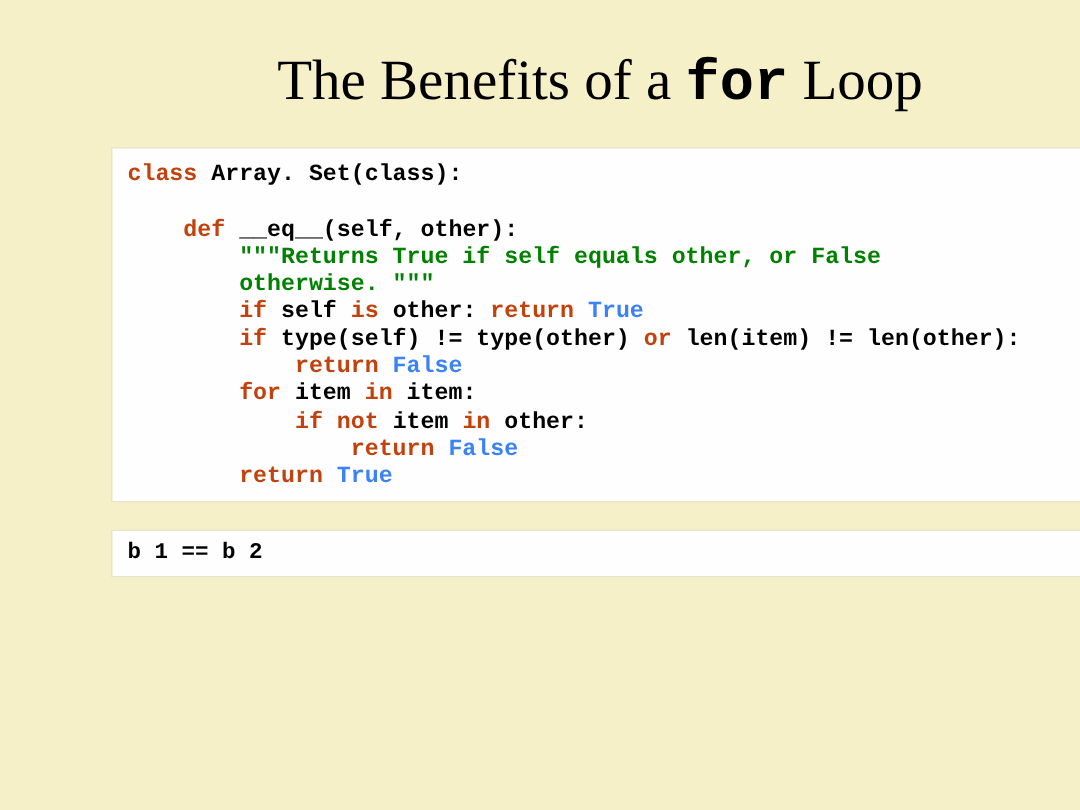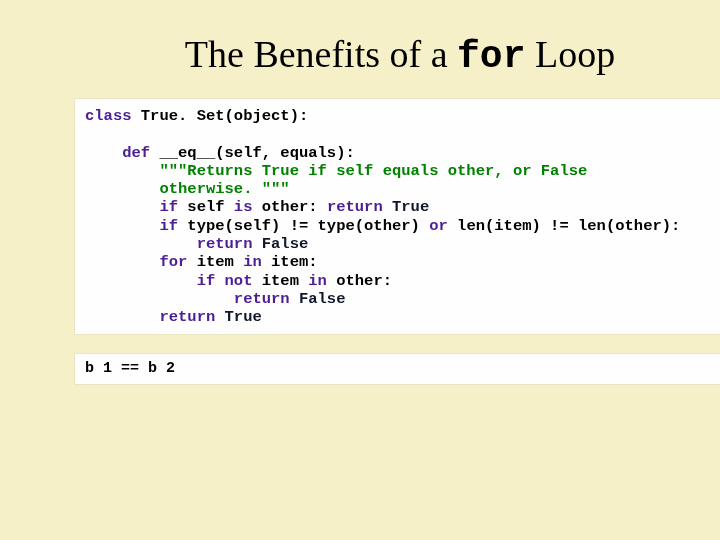--- a/index.html
+++ b/index.html
@@ -37,23 +37,23 @@
     border: 1px solid #e8e4c4;
     padding: 8px 10px;
     margin: 0 0 18px 0;
     font-family: "Courier New", Courier, monospace;
     font-size: 15.5px;
     line-height: 1.18;
     white-space: pre;
     font-weight: bold;
     color: #000;
   }
-  .codebox .kw    { color: #4c1d95; }
+  .codebox .kw    { color: #c2410c; }
   .codebox .docg  { color: #008200; }
-  .codebox .lit   { color: #0f172a; }
+  .codebox .lit   { color: #3b82f6; }
   .note {
     font-size: 24px;
     margin: 22px 0 18px 6px;
   }
   .note .mono {
     font-family: "Courier New", Courier, monospace;
     font-weight: bold;
   }
   .codebox.small {
     font-size: 15px;
@@ -61,23 +61,23 @@
     margin: 0;
   }
 </style>
 </head>
 <body>
 
 <div class="slide">
 
   <h1 class="title"><span>The Benefits of a </span><span class="mono">for</span><span> Loop</span></h1>
 
-  <div class="codebox"><span class="kw">class</span><span> True. Set(object):</span>
+  <div class="codebox"><span class="kw">class</span><span> Array. Set(class):</span>
 
-    <span class="kw">def</span><span> __eq__(self, equals):</span>
+    <span class="kw">def</span><span> __eq__(self, other):</span>
         <span class="docg">"""Returns True if self equals other, or False</span>
         <span class="docg">otherwise. """</span>
         <span class="kw">if</span><span> self </span><span class="kw">is</span><span> other: </span><span class="kw">return</span><span class="lit"> True</span>
         <span class="kw">if</span><span> type(self) != type(other) </span><span class="kw">or</span><span> len(item) != len(other):</span>
             <span class="kw">return</span><span class="lit"> False</span>
         <span class="kw">for</span><span> item </span><span class="kw">in</span><span> item:</span>
             <span class="kw">if</span><span> </span><span class="kw">not</span><span> item </span><span class="kw">in</span><span> other:</span>
                 <span class="kw">return</span><span class="lit"> False</span>
         <span class="kw">return</span><span class="lit"> True</span></div>
 

